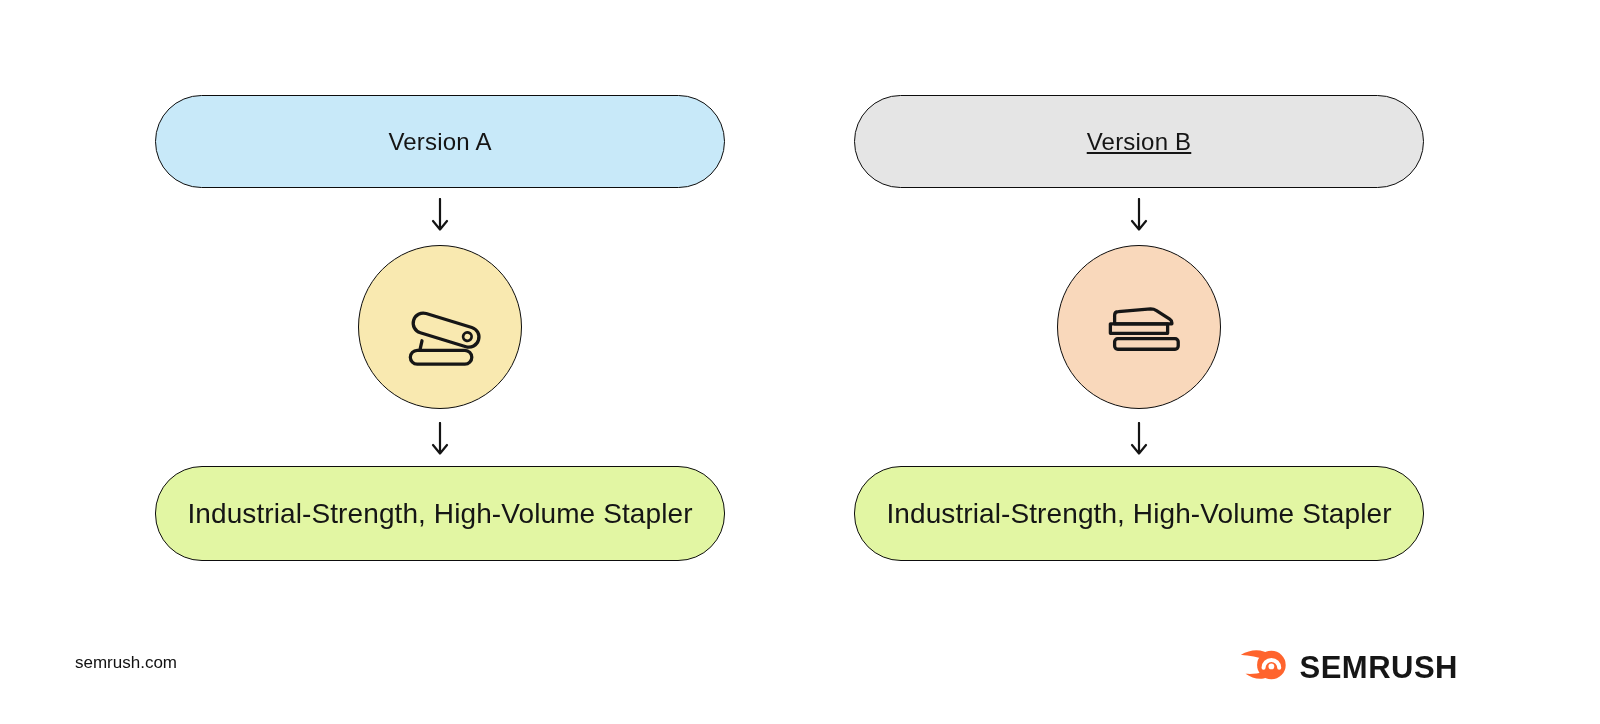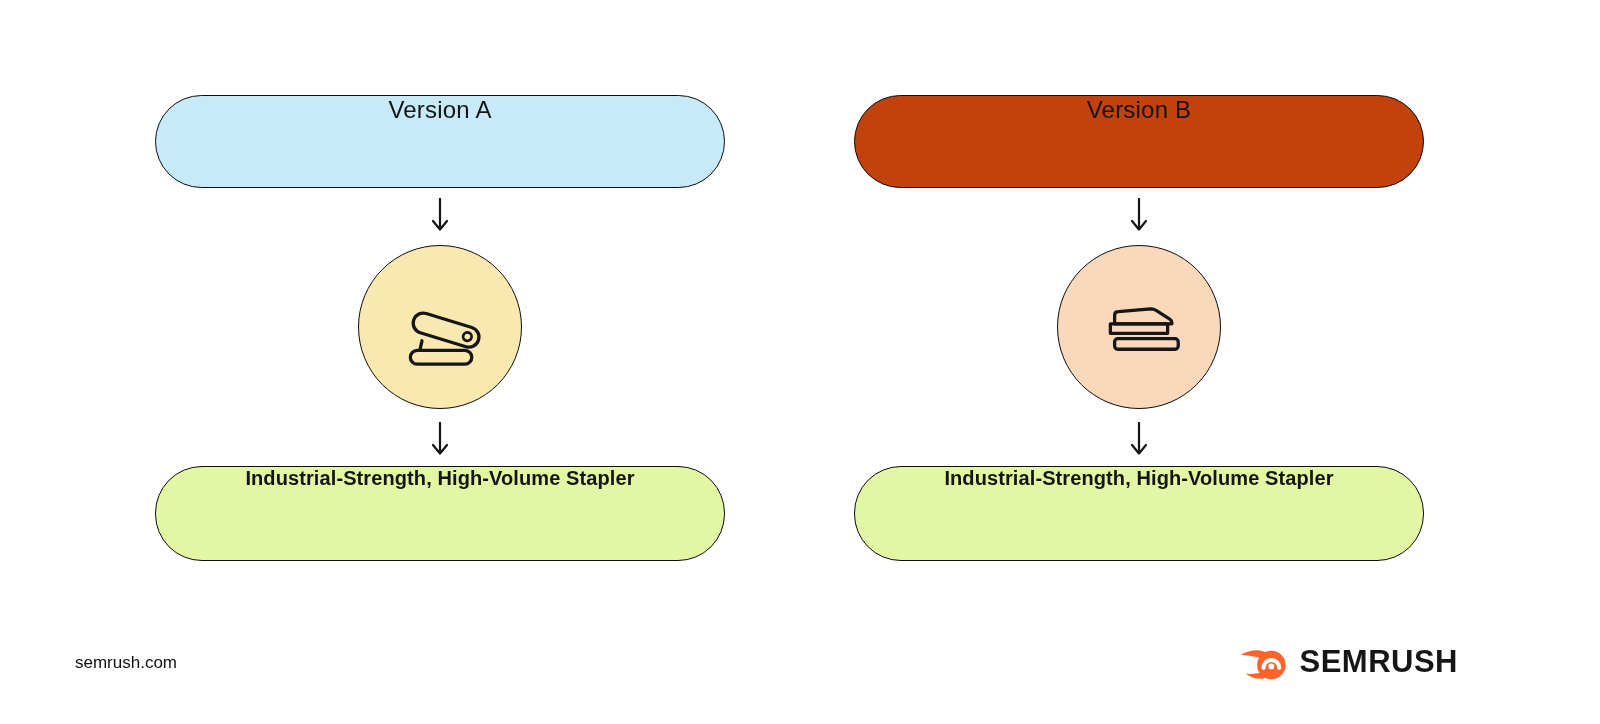--- a/index.html
+++ b/index.html
@@ -16,45 +16,45 @@
     position:absolute; top:95px; width:570px;
     display:flex; flex-direction:column; align-items:center;
   }
   .col-a { left:155px; }
   .col-b { left:854px; }
 
   .pill {
     width:100%; height:93px;
     border:1.4px solid #0d0d0d;
     border-radius:47px;
-    display:flex; justify-content:center;
+    display:flex; align-items:center; justify-content:center;
     text-align:center;
   }
   .version-pill .pill-label { font-size:24px; font-weight:500; letter-spacing:.2px; }
   .result-pill { height:95px; }
-  .result-pill .pill-label { font-size:20px; font-weight:700; letter-spacing:.1px; }
+  .result-pill .pill-label { font-size:28px; font-weight:400; letter-spacing:.1px; }
 
   .arrow { display:flex; align-items:center; justify-content:center; }
   .arrow-1 { margin:10px 0 13px 0; }
   .arrow-2 { margin:13px 0 10px 0; }
 
   .icon-circle {
     width:164px; height:164px;
     border:1.5px solid #0d0d0d;
     border-radius:50%;
     display:flex; align-items:center; justify-content:center;
   }
 
   .footer-site {
     position:absolute; left:75px; top:653px;
     font-size:17px; font-weight:400; color:#111;
   }
   .brand {
     position:absolute; right:142px; top:644px;
-    display:flex; align-items:flex-start; gap:11px;
+    display:flex; align-items:flex-end; gap:11px;
   }
   .brand-icon { display:flex; align-items:center; }
   .brand-text {
     font-size:31px; font-weight:800; letter-spacing:.5px;
   }
 </style>
 </head>
 <body>
 
 <div class="canvas">
@@ -86,21 +86,21 @@
         <path d="M10 1 V30 M3 23 L10 31.5 L17 23" fill="none" stroke="#141414" stroke-width="2.2" stroke-linecap="round" stroke-linejoin="round"></path>
       </svg>
     </span>
 
     <div class="pill result-pill" style="background: rgb(226, 246, 163);">
       <span class="pill-label">Industrial-Strength, High-Volume Stapler</span>
     </div>
   </div>
 
   <div class="flow-column col-b">
-    <div class="pill version-pill" style="background: #c2410c;">
+    <div class="pill version-pill" style="background: #e5e5e5; text-decoration: underline;">
       <span class="pill-label">Version B</span>
     </div>
 
     <span class="arrow arrow-1">
       <svg width="20" height="34" viewBox="0 0 20 34">
         <path d="M10 1 V30 M3 23 L10 31.5 L17 23" fill="none" stroke="#141414" stroke-width="2.2" stroke-linecap="round" stroke-linejoin="round"></path>
       </svg>
     </span>
 
     <div class="icon-circle" style="background: rgb(249, 216, 187);">

